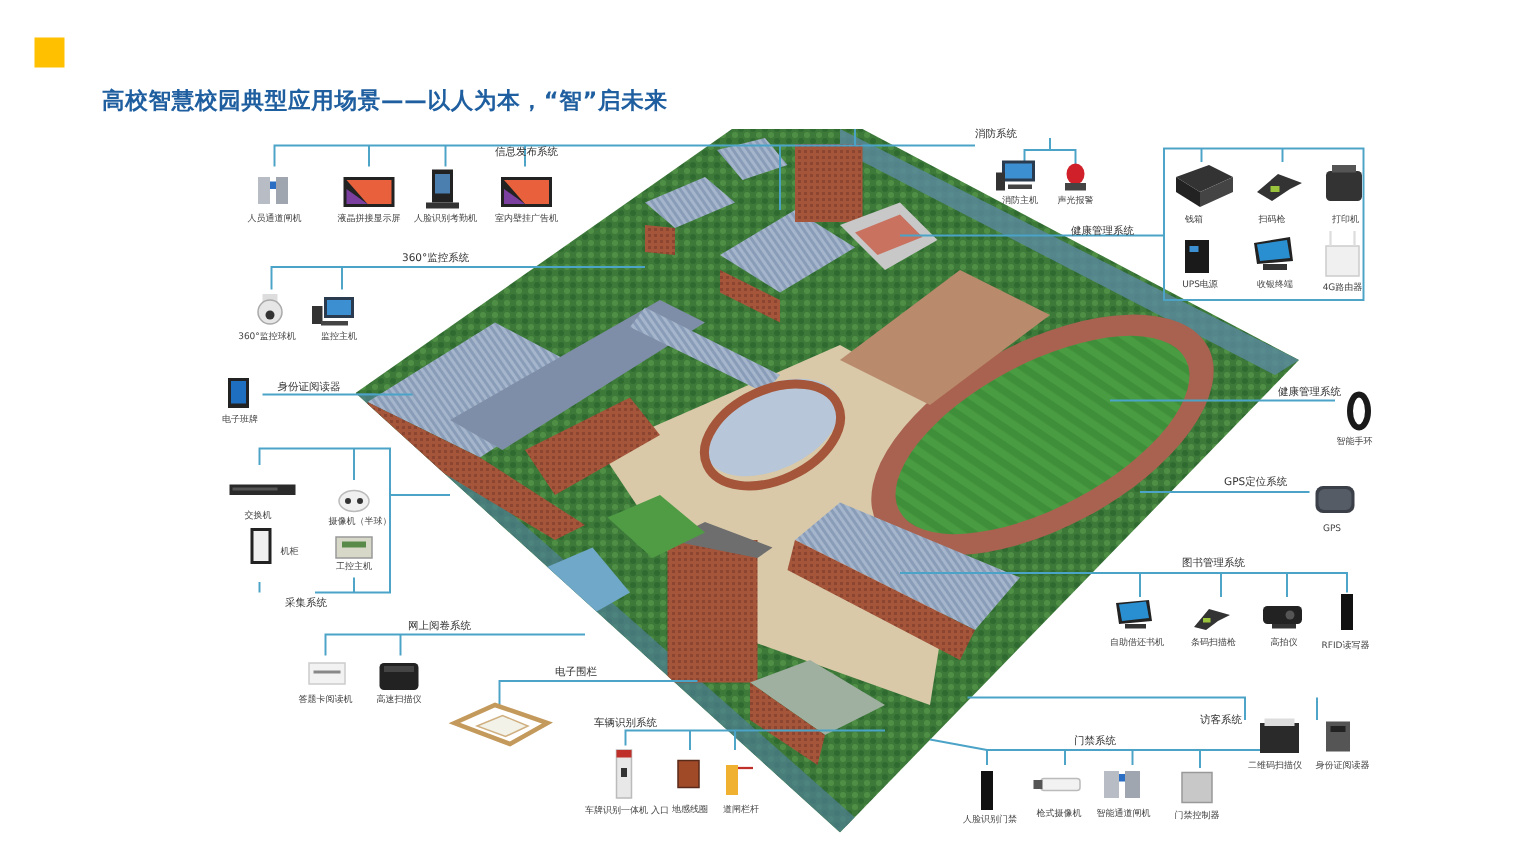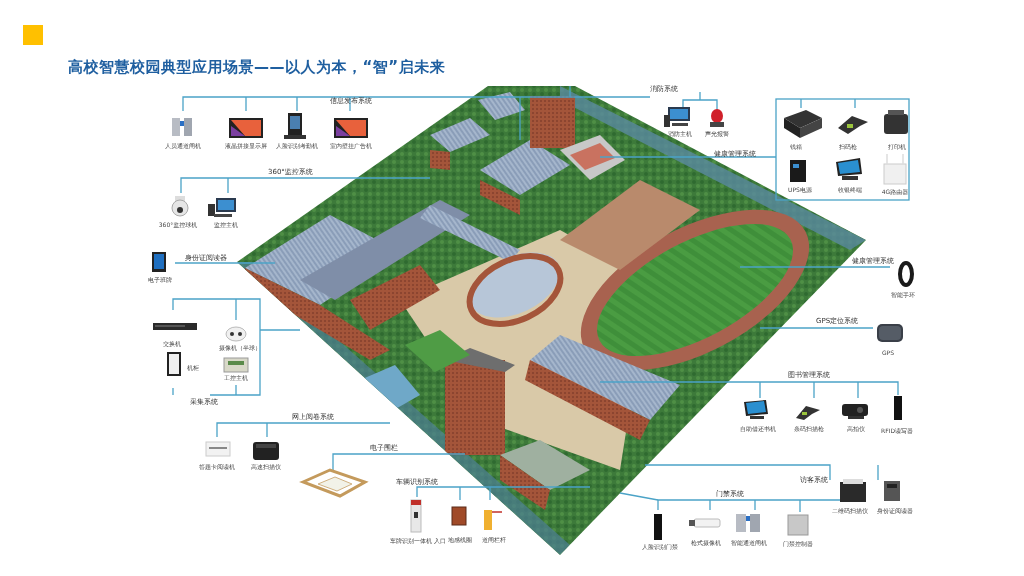--- a/index.html
+++ b/index.html
@@ -321,21 +321,21 @@
       </g>
   </g>
 </svg>
 
 <div class="sys" style="left:330px;top:97px">信息发布系统</div>
 <div class="sys" style="left:650px;top:85px">消防系统</div>
 <div class="sys" style="left:714px;top:150px">健康管理系统</div>
 <div class="sys" style="left:268px;top:168px">360°监控系统</div>
 <div class="sys" style="left:185px;top:254px">身份证阅读器</div>
 <div class="sys" style="left:190px;top:398px">采集系统</div>
-<div class="sys" style="left:292px;top:413px">网上阅卷系统</div>
+<div class="sys" style="left:272px;top:413px">网上阅卷系统</div>
 <div class="sys" style="left:370px;top:444px">电子围栏</div>
 <div class="sys" style="left:396px;top:478px">车辆识别系统</div>
 <div class="sys" style="left:716px;top:490px">门禁系统</div>
 <div class="sys" style="left:800px;top:476px">访客系统</div>
 <div class="sys" style="left:788px;top:371px">图书管理系统</div>
 <div class="sys" style="left:852px;top:257px">健康管理系统</div>
 <div class="sys" style="left:816px;top:317px">GPS定位系统</div>
 
 <div class="lbl" style="left:183px;top:142px">人员通道闸机</div>
 <div class="lbl" style="left:246px;top:142px">液晶拼接显示屏</div>

